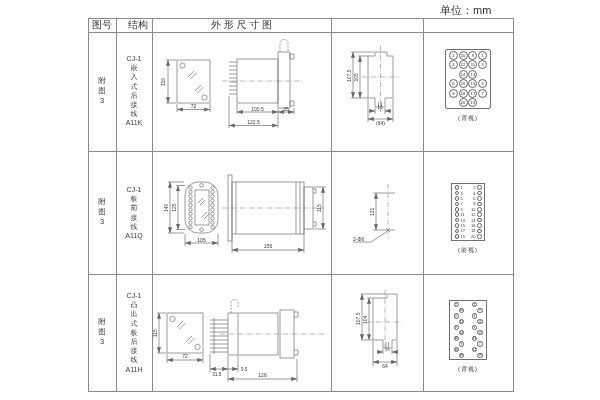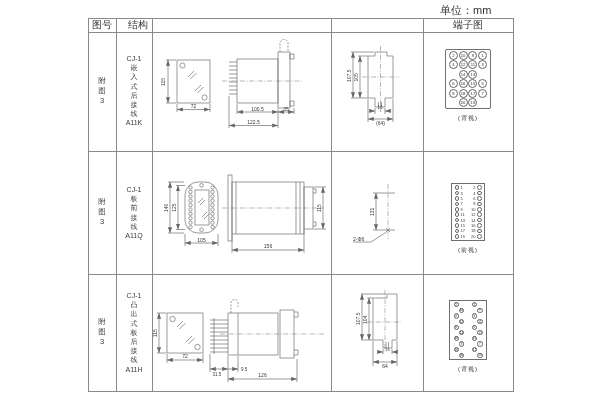--- a/index.html
+++ b/index.html
@@ -55,21 +55,21 @@
   <div class="hline" style="left:88px;top:391px;width:426px"></div>
   <div class="vline" style="left:88px;top:18px;height:374px"></div>
   <div class="vline" style="left:116px;top:18px;height:374px"></div>
   <div class="vline" style="left:152px;top:18px;height:374px"></div>
   <div class="vline" style="left:331px;top:18px;height:374px"></div>
   <div class="vline" style="left:423px;top:18px;height:374px"></div>
   <div class="vline" style="left:513px;top:18px;height:374px"></div>
 
   <div class="th" style="left:88px;width:28px">图号</div>
   <div class="th" style="left:120px;width:36px">结构</div>
-  <div class="th" style="left:423px;width:90px">端子图</div>
+  <div class="th" style="left:152px;width:179px">外 形 尺 寸 图</div>
 
   <div class="figno" style="top:76px">附
 图
 3</div>
   <div class="figno" style="top:197px">附
 图
 3</div>
   <div class="figno" style="top:317px">附
 图
 3</div>

